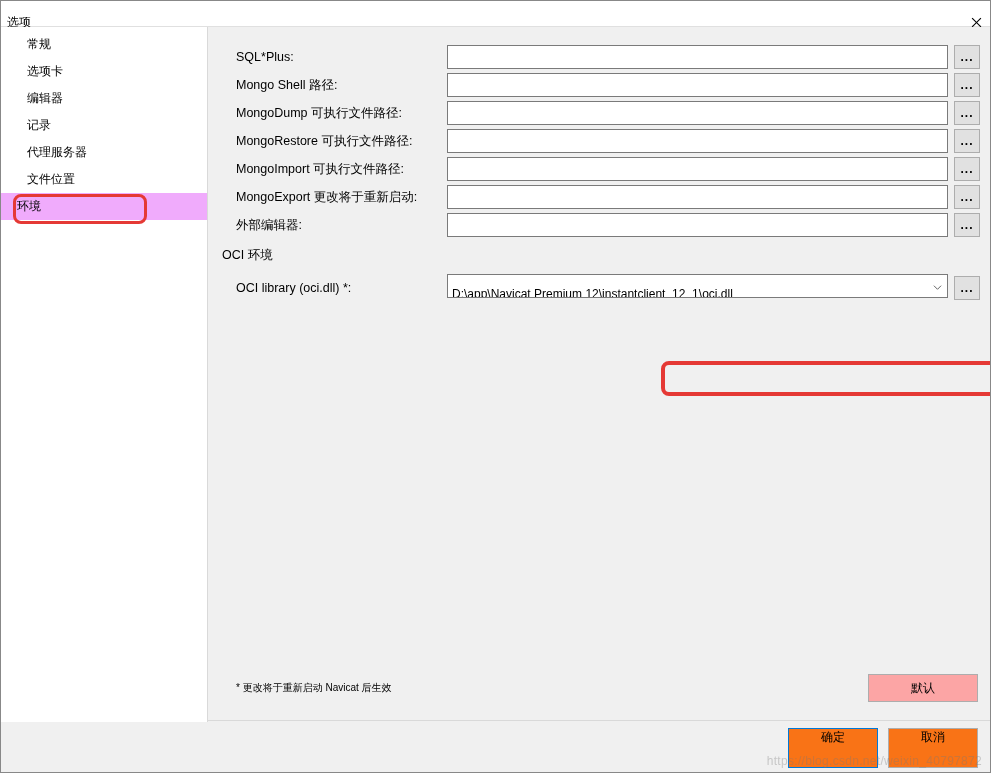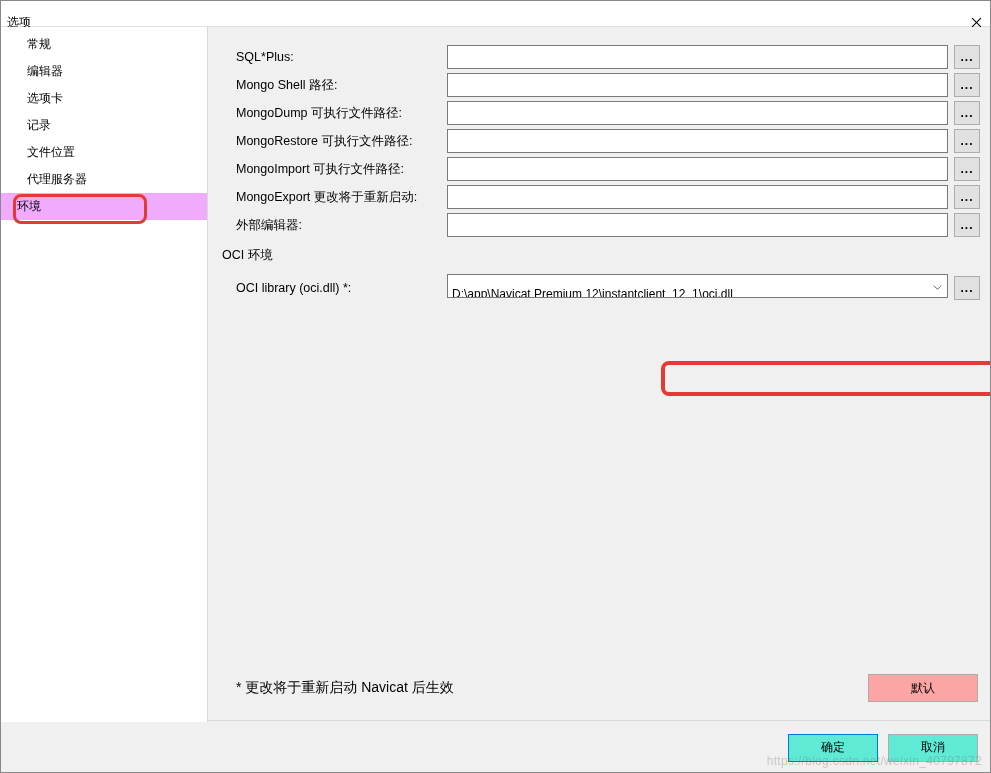--- a/index.html
+++ b/index.html
@@ -20,49 +20,49 @@
     .form-input { flex: 1; height: 24px; border: 1px solid #7a7a7a; background: #fff; padding: 0 4px; font-size: 12px; }
     .browse-btn { width: 26px; height: 24px; margin-left: 6px; border: 1px solid #adadad; background: #e1e1e1; display: flex; align-items: center; justify-content: center; cursor: default; letter-spacing: 1px; font-weight: bold; font-size: 10px; }
     .section2 { margin-top: 6px; }
     .combo-wrap { flex: 1; position: relative; }
     .combo { width: 100%; height: 24px; border: 1px solid #7a7a7a; background: #fff; padding: 16px 20px 0 4px; font-size: 12px; }
     .combo-chevron { position: absolute; right: 6px; top: 50%; transform: translateY(-50%); pointer-events: none; }
     .combo-chevron svg { width: 9px; height: 9px; }
     .highlight-box-2 { position: absolute; border: 4px solid #e53935; border-radius: 8px; left: 453px; top: 334px; width: 523px; height: 35px; pointer-events: none; }
     .spacer { flex: 1; }
     .footer-note-row { display: flex; align-items: center; justify-content: space-between; padding-left: 14px; padding-right: 2px; margin-top: 20px; margin-bottom: 10px;}
-    .footer-note { font-size: 14px; }
+    .footer-note { font-size: 10px; }
     .default-btn { width: 110px; height: 28px; border: 1px solid #adadad; background: #fca5a5; cursor: default; font-size: 12px; display: flex; align-items: center; justify-content: center; }
     .bottom-bar { height: 50px; border-top: 1px solid transparent; display: flex; align-items: center; justify-content: flex-end; padding: 0 12px; background: #f0f0f0; gap: 10px; position: relative; }
-    .bottom-btn { width: 90px; height: 28px; border: 1px solid #adadad; background: #5eead4; cursor: default; font-size: 12px; display: flex; align-items: center; justify-content: center; }
+    .bottom-btn { width: 90px; height: 40px; border: 1px solid #adadad; background: #f97316; cursor: default; font-size: 12px; display: flex; justify-content: center; }
     .bottom-btn.primary { border: 1px solid #0078d7; }
     .watermark { position: absolute; right: 8px; bottom: 4px; font-size: 12px; color: rgba(120,120,120,0.35); pointer-events: none; letter-spacing: 0.3px; }
     .sep-line { position: absolute; left: 208px; right: 1px; top: 720px; border-top: 1px solid #d9d9d9; }
   </style>
 </head>
 <body>
 
 <div class="titlebar">
   <span class="titlebar-title">选项</span>
   <span class="close-icon">
     <svg viewBox="0 0 10 10">
         <line x1="1" y1="1" x2="9" y2="9" stroke="#000" stroke-width="1"></line>
         <line x1="9" y1="1" x2="1" y2="9" stroke="#000" stroke-width="1"></line>
       </svg>
   </span>
 </div>
 
 <div class="body-wrap">
   <div class="sidebar">
     <div class="sidebar-item"><span>常规</span></div>
+    <div class="sidebar-item"><span>选项卡</span></div>
     <div class="sidebar-item"><span>编辑器</span></div>
-    <div class="sidebar-item"><span>选项卡</span></div>
     <div class="sidebar-item"><span>记录</span></div>
+    <div class="sidebar-item"><span>代理服务器</span></div>
     <div class="sidebar-item"><span>文件位置</span></div>
-    <div class="sidebar-item"><span>代理服务器</span></div>
     <div class="sidebar-item selected"><span>环境</span></div>
     <div class="highlight-box-1"></div>
   </div>
 
   <div class="content">
 
     <div class="form-row">
       <span class="form-label">SQL*Plus:</span>
       <input class="form-input" value="" style="">
       <div class="browse-btn">

